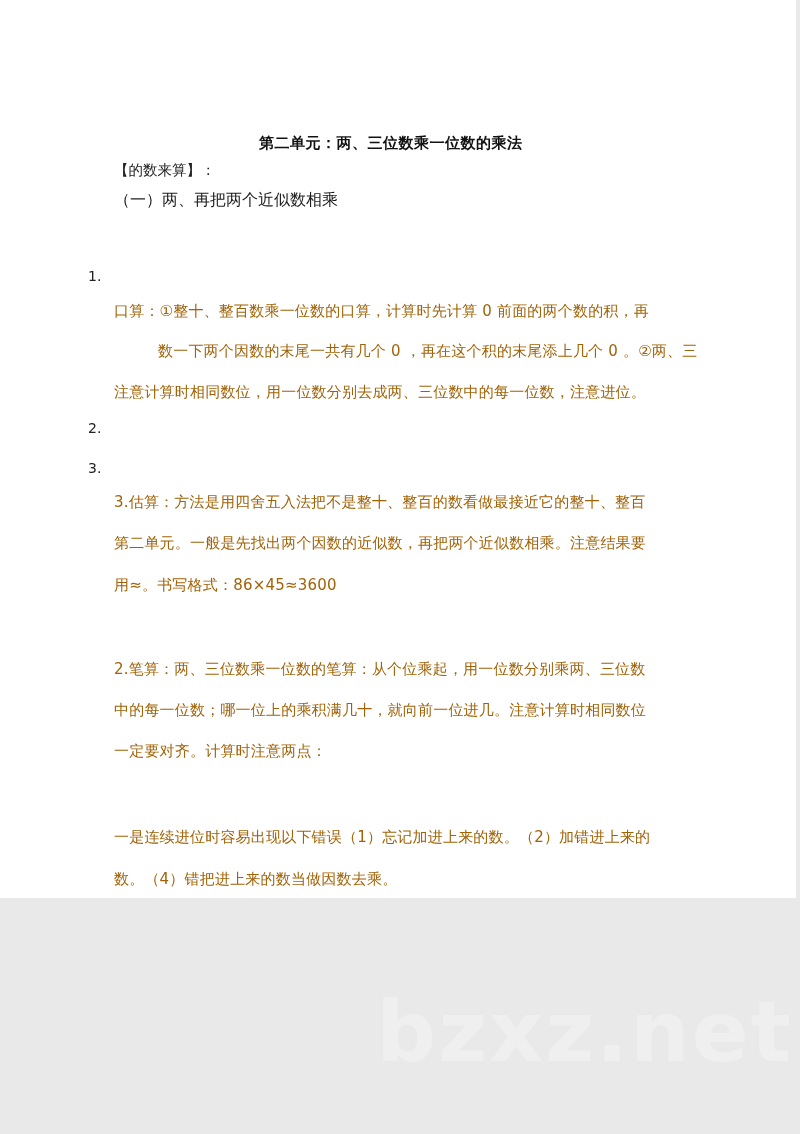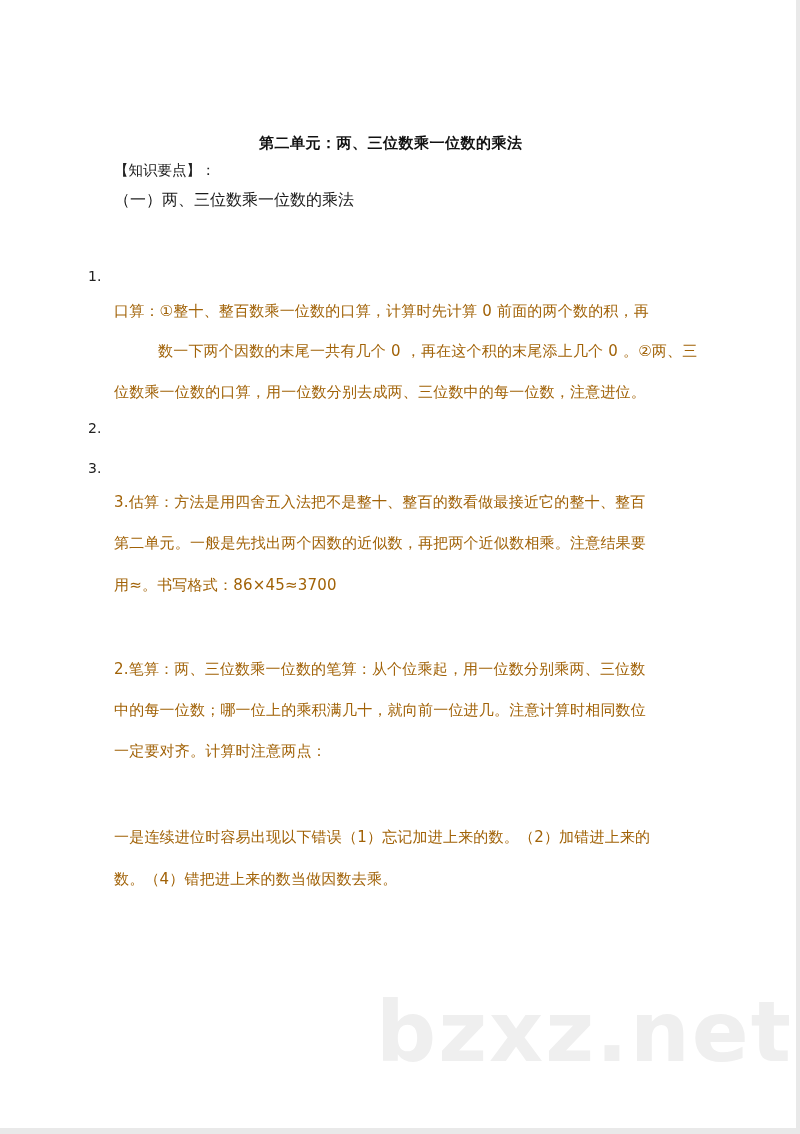--- a/index.html
+++ b/index.html
@@ -13,21 +13,21 @@
       position: relative;
       overflow: hidden;
       font-family: "DejaVu Sans", "Liberation Sans", sans-serif;
       color: #1a1a1a;
     }
     .page {
       position: absolute;
       left: 0;
       top: 0;
       width: 796px;
-      height: 1128px;
+      height: 898px;
       background: #ffffff;
     }
     .abs {
       position: absolute;
       white-space: nowrap;
     }
     .title {
       left: 259px;
       top: 134px;
       font-family: "DejaVu Serif", "Liberation Serif", serif;
@@ -73,40 +73,40 @@
       white-space: nowrap;
     }
   </style>
 </head>
 <body>
 
 <div class="page">
 
   <div class="abs title">第二单元：两、三位数乘一位数的乘法</div>
 
-  <div class="abs knowledge">【知识要点】：</div>
+  <div class="abs knowledge">【的数来算】：</div>
 
-  <div class="abs section">（一）两、三位数乘一位数的乘法</div>
+  <div class="abs section">（一）两、再把两个近似数相乘</div>
 
   <div class="abs num" style="top:268px;">1.</div>
 
   <div>
     <div class="abs para-line" style="top:302px;">口算：①整十、整百数乘一位数的口算，计算时先计算 0 前面的两个数的积，再</div>
     <div class="abs para-line" style="top:342px;margin-left:44px;">数一下两个因数的末尾一共有几个 0 ，再在这个积的末尾添上几个 0 。②两、三</div>
-    <div class="abs para-line" style="top:383px;">位数乘一位数的口算，用一位数分别去成两、三位数中的每一位数，注意进位。</div>
+    <div class="abs para-line" style="top:383px;">注意计算时相同数位，用一位数分别去成两、三位数中的每一位数，注意进位。</div>
   </div>
 
   <div class="abs num" style="top:420px;">2.</div>
 
   <div class="abs num" style="top:460px;">3.</div>
 
   <div>
     <div class="abs para-line" style="top:493px;">3.估算：方法是用四舍五入法把不是整十、整百的数看做最接近它的整十、整百</div>
     <div class="abs para-line" style="top:534px;">第二单元。一般是先找出两个因数的近似数，再把两个近似数相乘。注意结果要</div>
-    <div class="abs para-line" style="top:576px;">用≈。书写格式：86×45≈3700</div>
+    <div class="abs para-line" style="top:576px;">用≈。书写格式：86×45≈3600</div>
   </div>
 
   <div>
     <div class="abs para-line" style="top:660px;">2.笔算：两、三位数乘一位数的笔算：从个位乘起，用一位数分别乘两、三位数</div>
     <div class="abs para-line" style="top:701px;">中的每一位数；哪一位上的乘积满几十，就向前一位进几。注意计算时相同数位</div>
     <div class="abs para-line" style="top:742px;">一定要对齐。计算时注意两点：</div>
   </div>
 
   <div>
     <div class="abs para-line" style="top:828px;">一是连续进位时容易出现以下错误（1）忘记加进上来的数。（2）加错进上来的</div>

